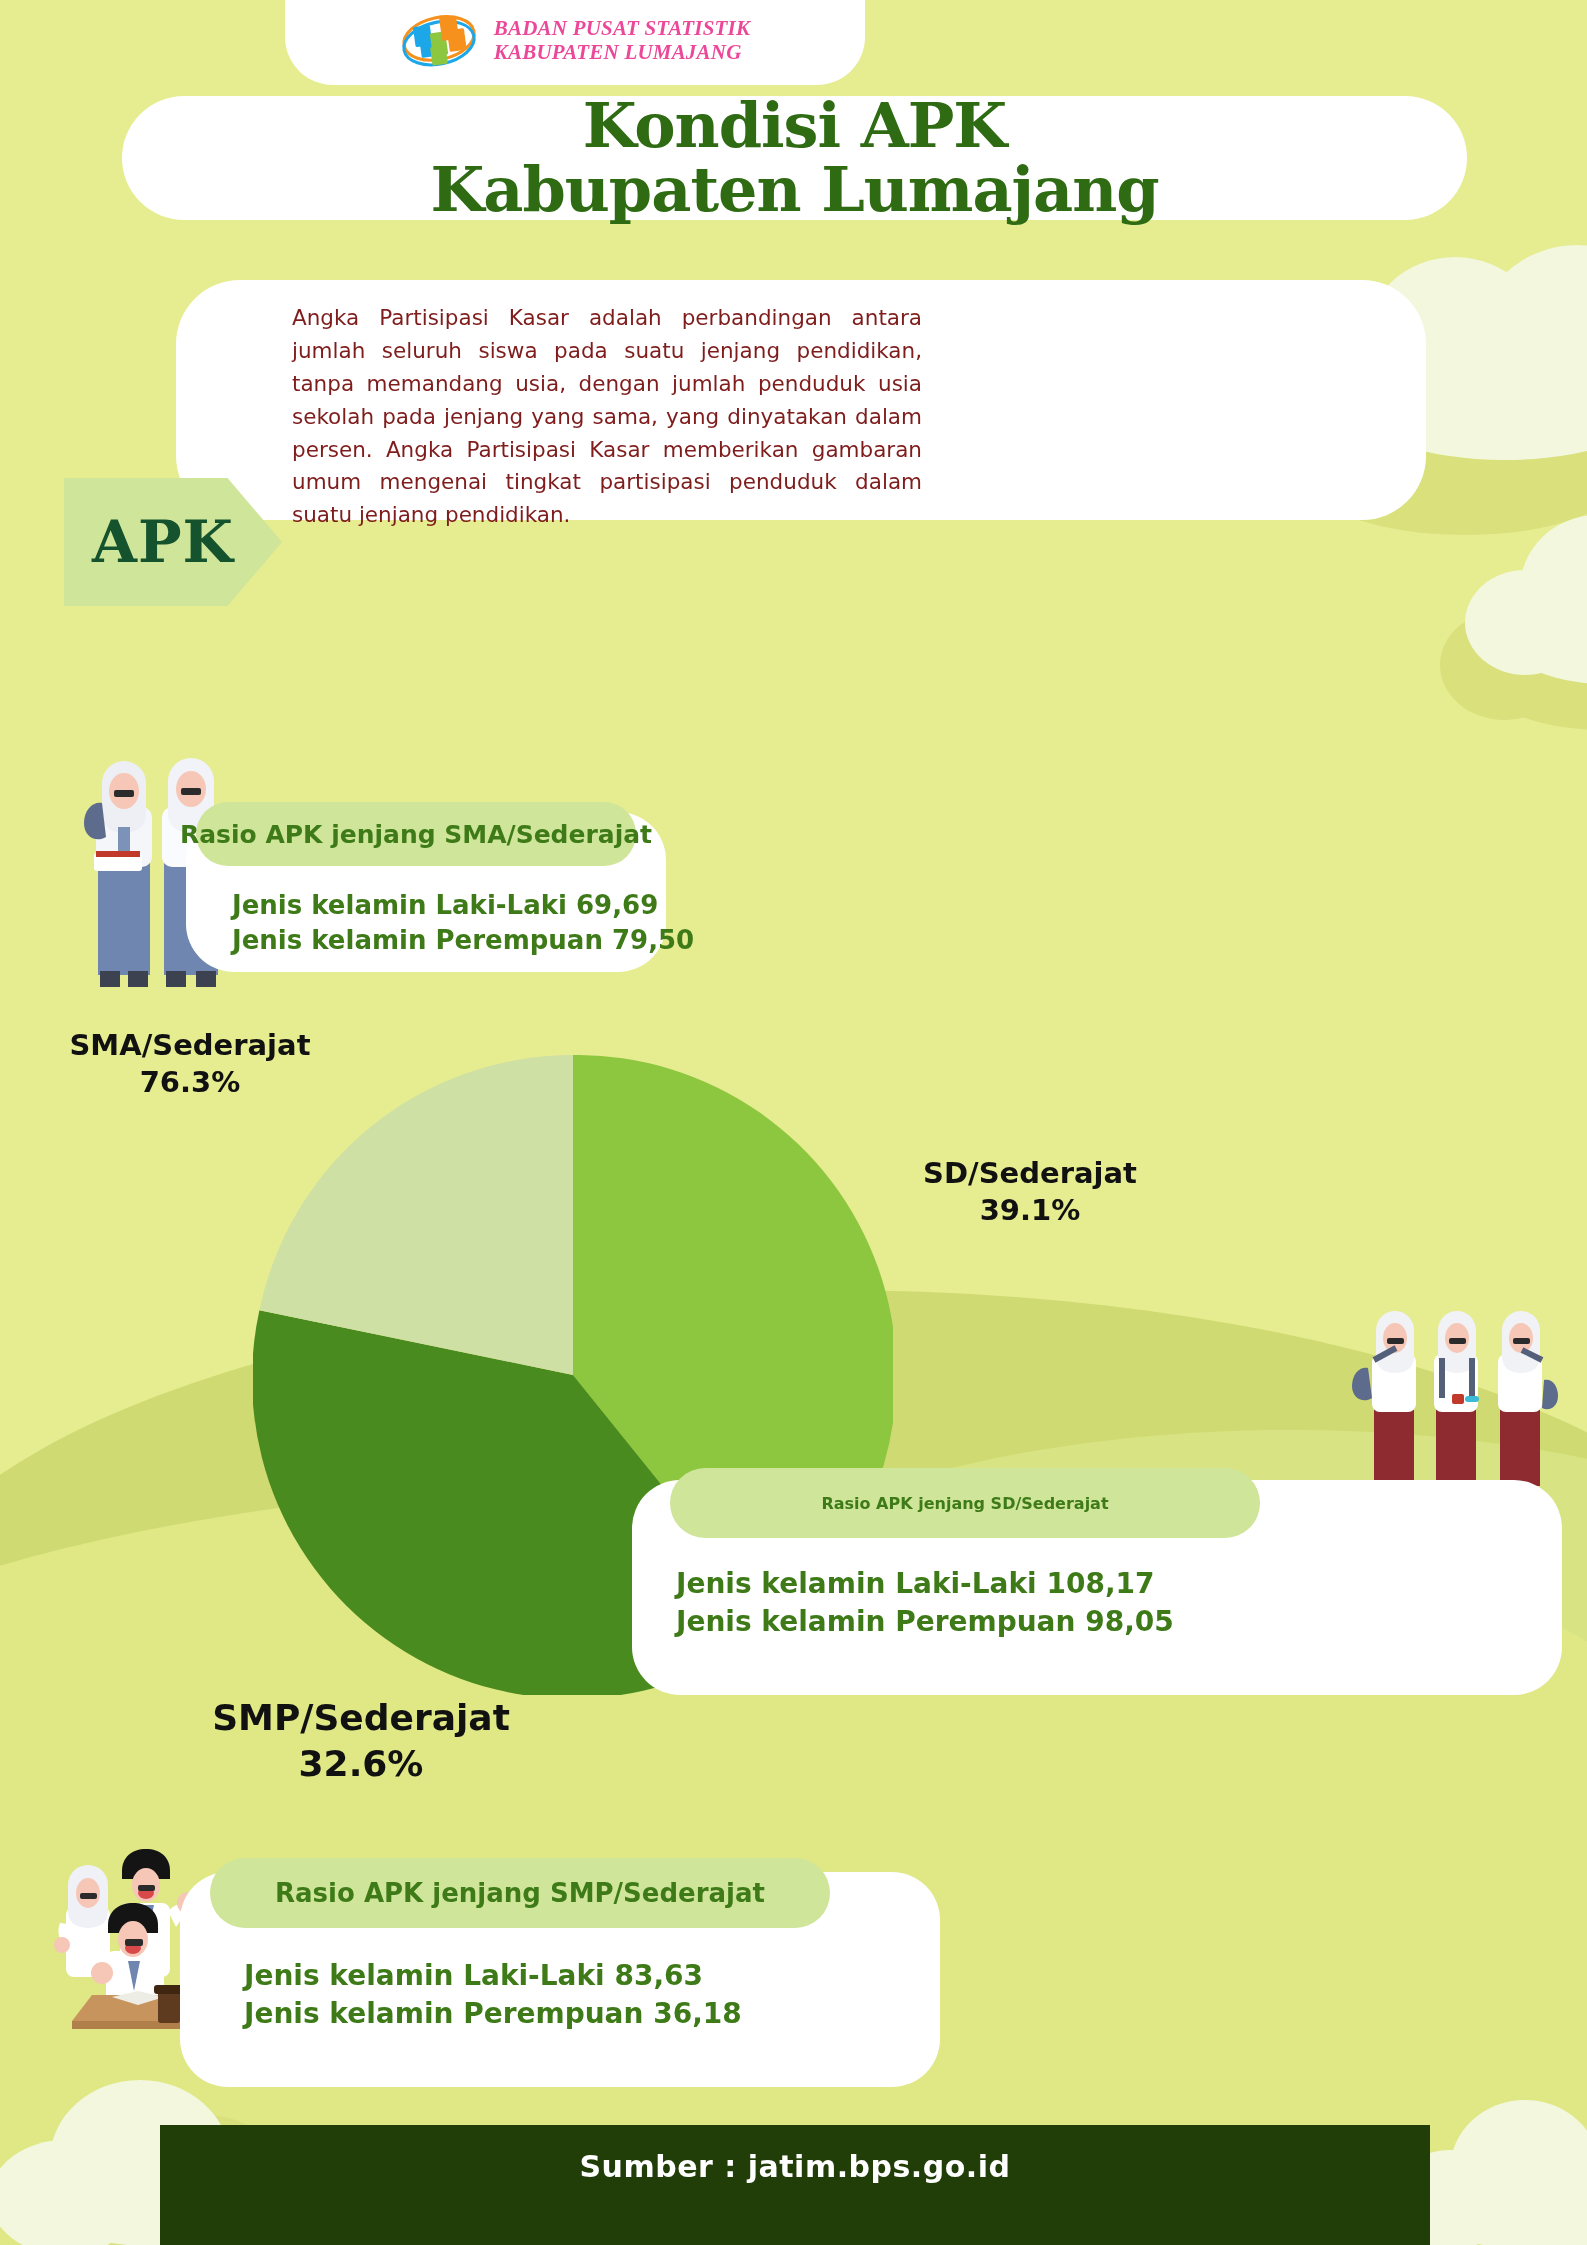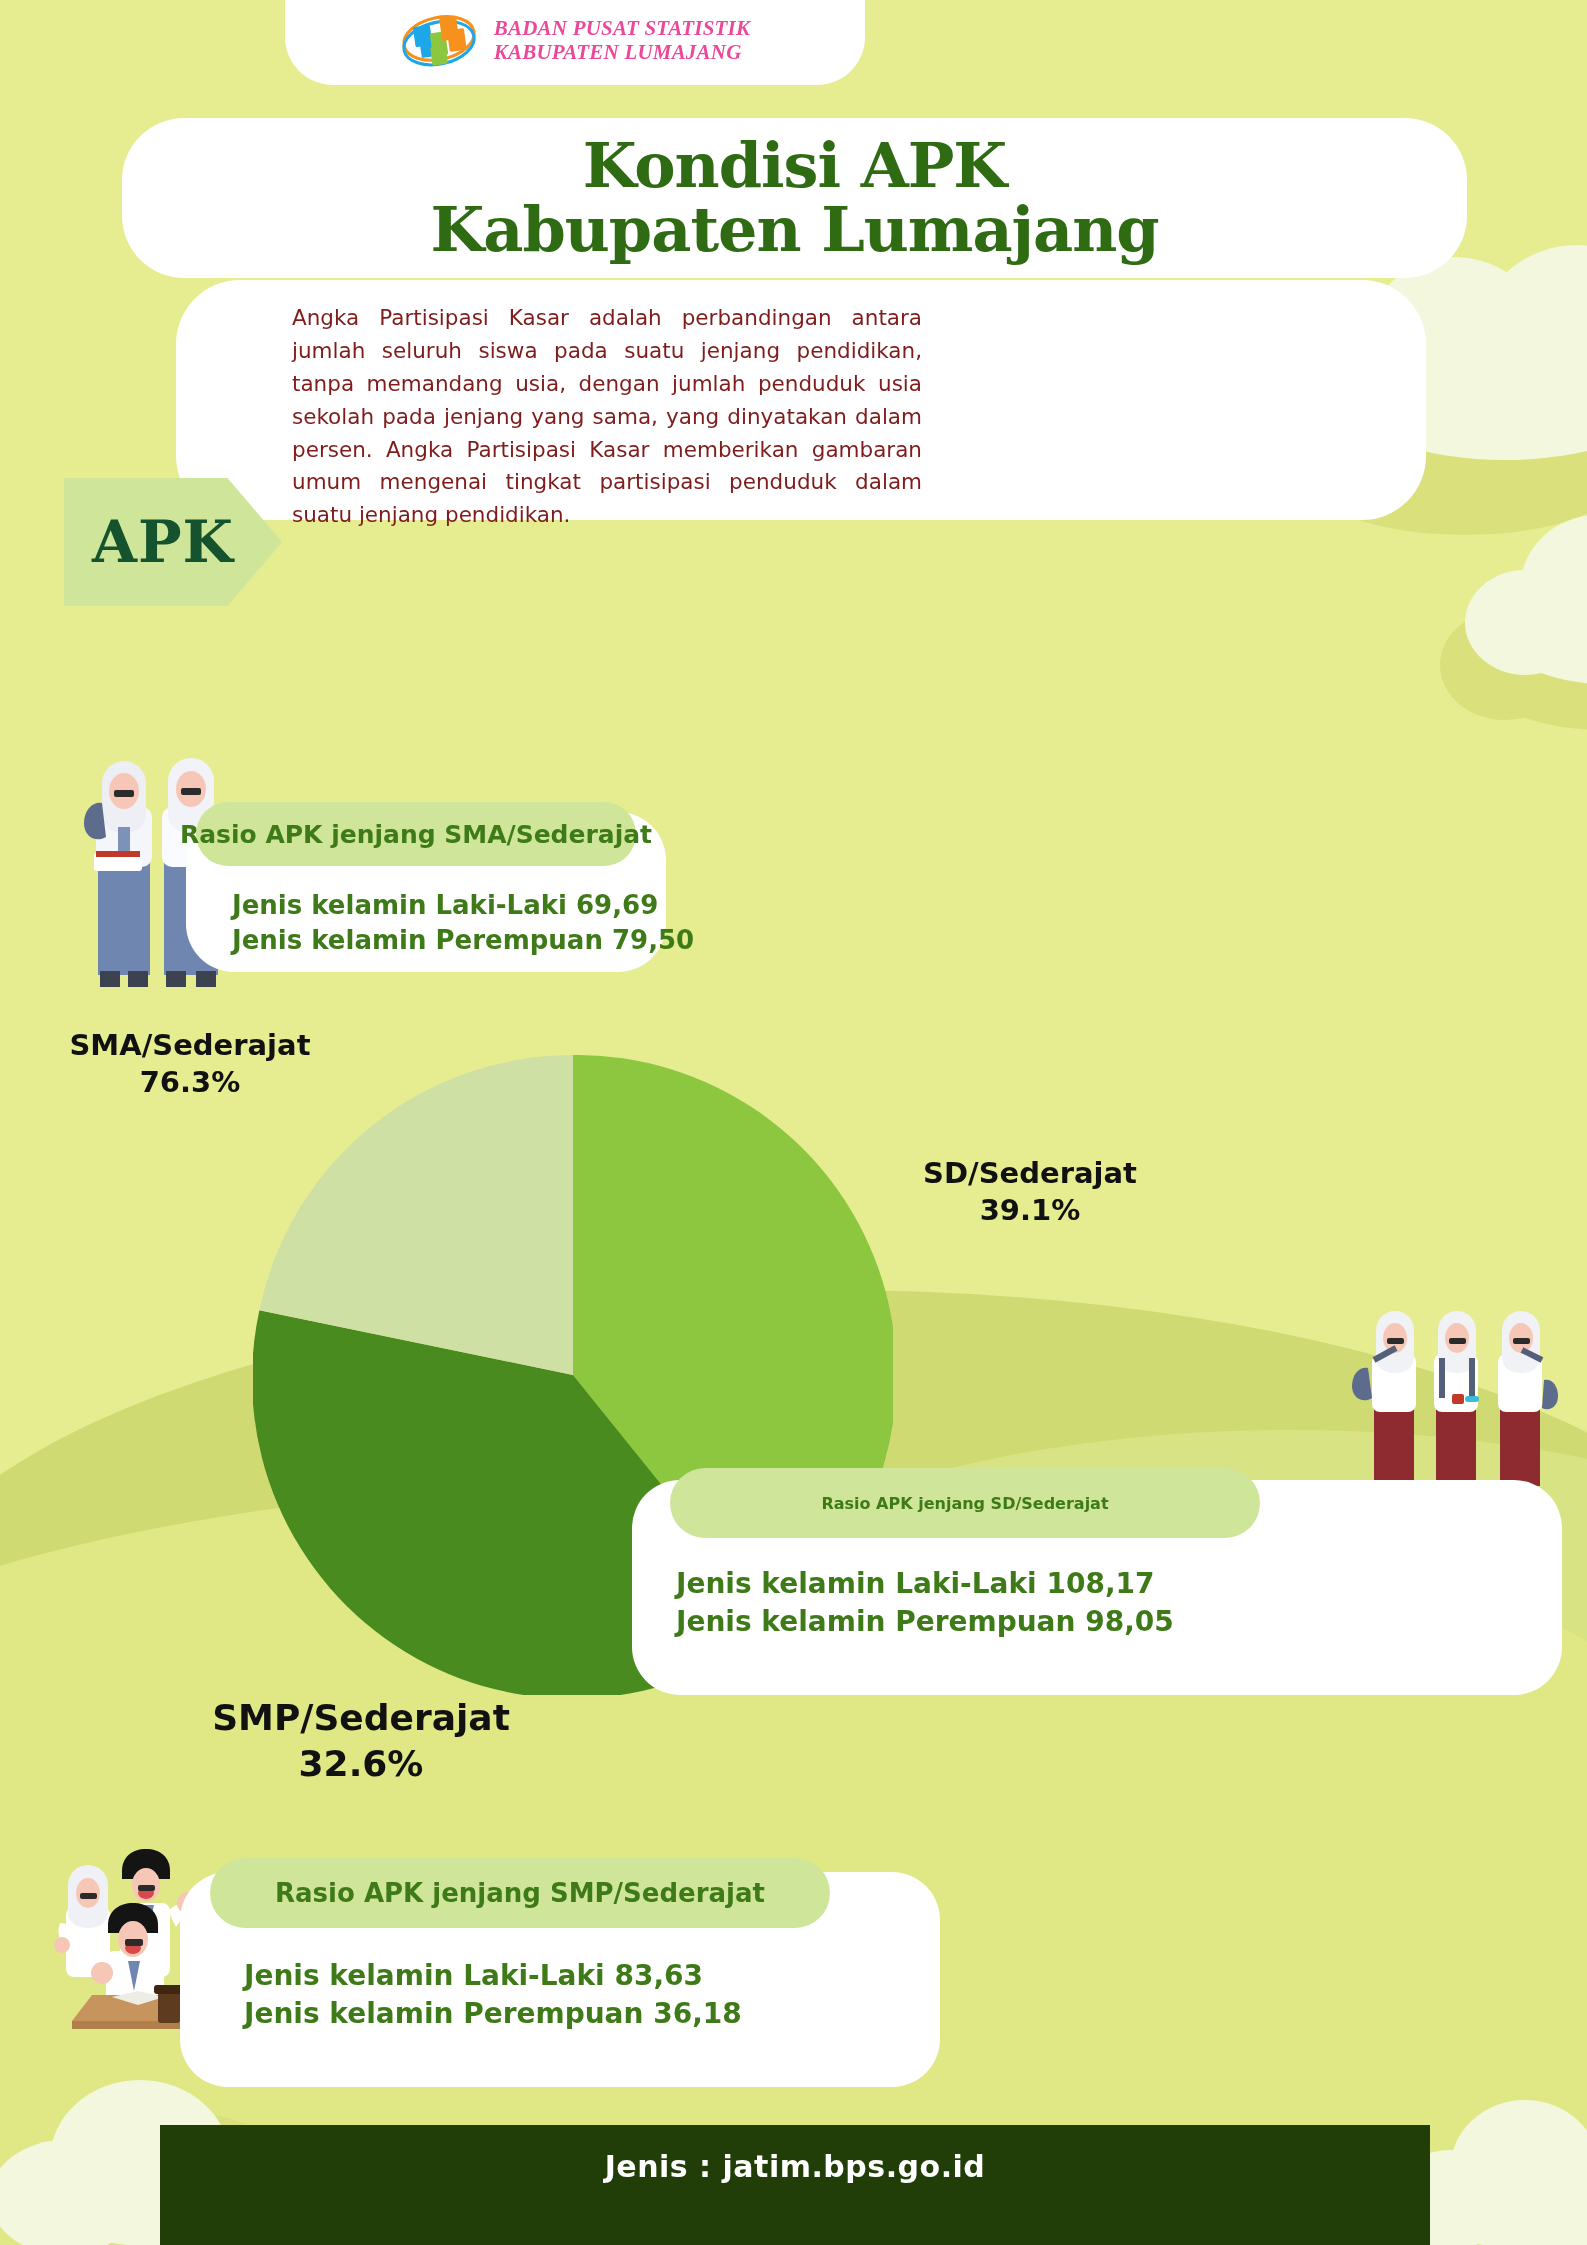--- a/index.html
+++ b/index.html
@@ -36,21 +36,21 @@
   }
   .logo-wrap{display:flex;align-items:center;gap:16px;}
   .logo-mark{width:78px;height:62px;flex:none;}
   .logo-text{
     font-family:Liberation Serif, serif;font-style:italic;font-weight:bold;
     font-size:21px;line-height:1.16;color:#ec4899;letter-spacing:.2px;
     white-space:nowrap;
   }
 
   .title-card{
-    position:absolute;left:122px;top:118px;width:1345px;height:160px;
+    position:absolute;left:122px;top:96px;width:1345px;height:124px;
     background:#ffffff;border-radius:62px;z-index:6;
     display:flex;align-items:center;justify-content:center;
   }
   .title-text{
     font-family:"DejaVu Serif","Liberation Serif",serif;font-weight:bold;
     color:#2E6B13;font-size:62px;line-height:1.03;text-align:center;
     letter-spacing:-1px;
   }
 
   .desc-card{
@@ -349,16 +349,16 @@
   </svg>
 
   <div class="info-card" id="card-smp"></div>
   <div class="info-pill" id="pill-smp">Rasio APK jenjang SMP/Sederajat</div>
   <div class="info-lines" id="lines-smp">
     <div>Jenis kelamin Laki-Laki 83,63</div>
     <div>Jenis kelamin Perempuan 36,18</div>
   </div>
 
   <div class="footer">
-    <span>Jenis : jatim.bps.go.id</span>
+    <span>Sumber : jatim.bps.go.id</span>
   </div>
 
 </div>
 
 </body></html>

